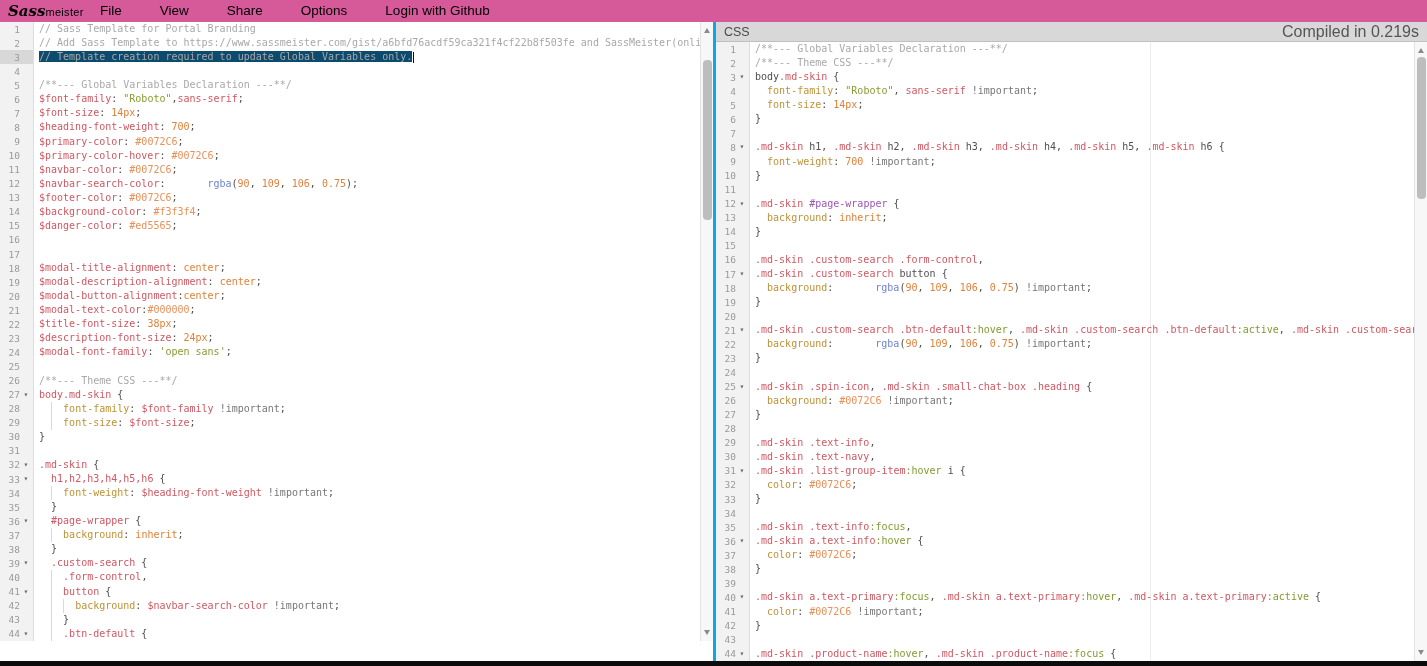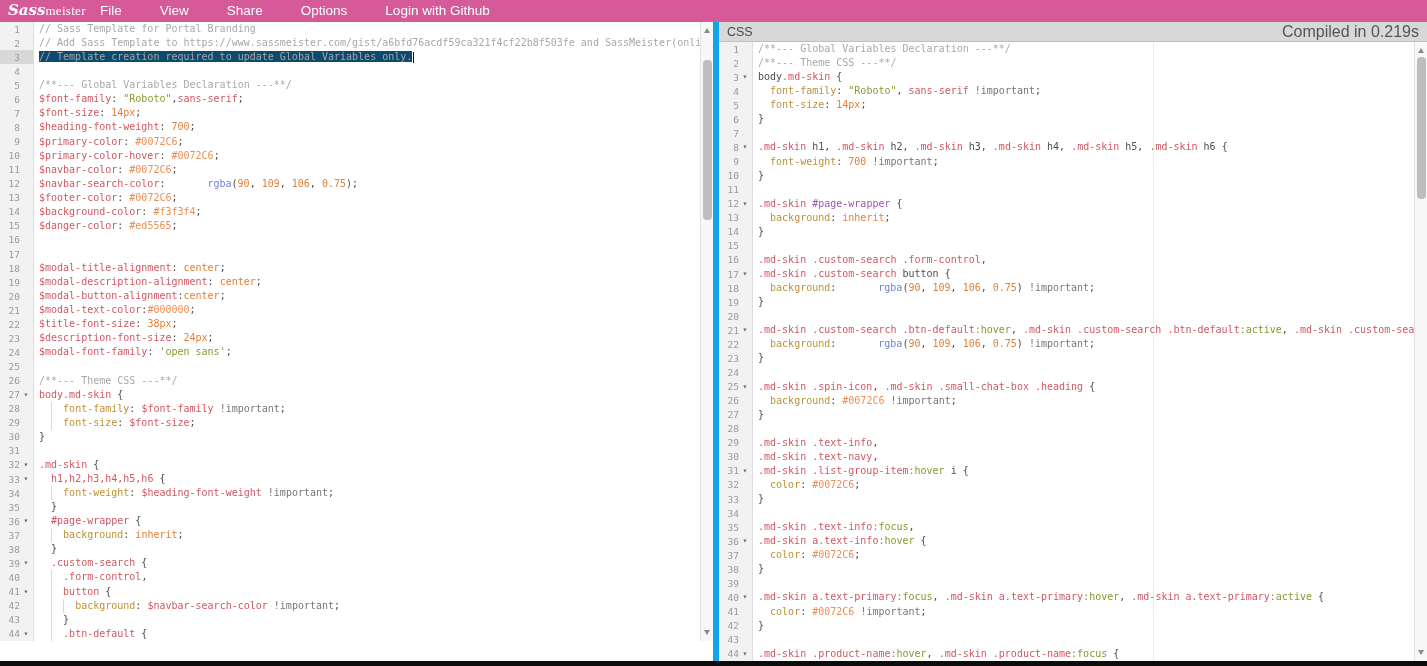--- a/index.html
+++ b/index.html
@@ -1,31 +1,31 @@
 <!DOCTYPE html>
 <html><head>
 <meta charset="utf-8">
 <style>
   * { margin:0; padding:0; box-sizing:border-box; }
   html,body { width:1427px; height:666px; overflow:hidden; background:#fff;
     font-family:"Liberation Sans", sans-serif; }
 
   
-  .topbar { height:22px; background:#d6599a; display:flex; align-items:center; color:#ffffff; }
+  .topbar { height:22px; background:#d6599a; display:flex; align-items:center; color:#000000; }
   .logo { display:flex; align-items:baseline; padding:0 10px 0 8px; cursor:pointer; width:86px; }
   .logo-sass { font-family:"DejaVu Serif", serif; font-style:italic; font-weight:bold; font-size:15px; line-height:15px; }
-  .logo-meister { font-size:13px; letter-spacing:.3px;font-family:Liberation Serif, serif; }
+  .logo-meister { font-size:11px; letter-spacing:.3px; }
   .menu { display:flex; align-items:center; height:100%; }
   .menu-item { font-size:13.5px; padding:1px 14px; margin-right:10px; line-height:22px; cursor:pointer; }
 
   
   .panes { display:flex; height:639px; }
   .pane { height:100%; position:relative; }
   .pane.left { width:713px; }
-  .pane.right { width:714px; border-left:6px solid #0ea5e9; }
+  .pane.right { width:714px; border-left:3px solid #0ea5e9; }
   .pane-header { height:20px; background:#d8d8d8; border-bottom:1px solid #c0c0c0;
     font-size:12.5px; color:#4a4a4a; display:flex; align-items:center; padding:0 8px; }
   .pane-header .spacer { flex:1; }
   .compiled { font-size:16px; color:#555; }
 
   .editor { position:relative; height:619px; background:#fff; overflow:hidden;
     font-family:"DejaVu Sans Mono", monospace; font-size:10px; }
   .gutter { position:absolute; left:0; top:0; bottom:0; width:34px; background:#f2f2f2;
     border-right:1px solid #ddd; z-index:2; }
   .gl { height:14.07px; display:flex; align-items:center; }

